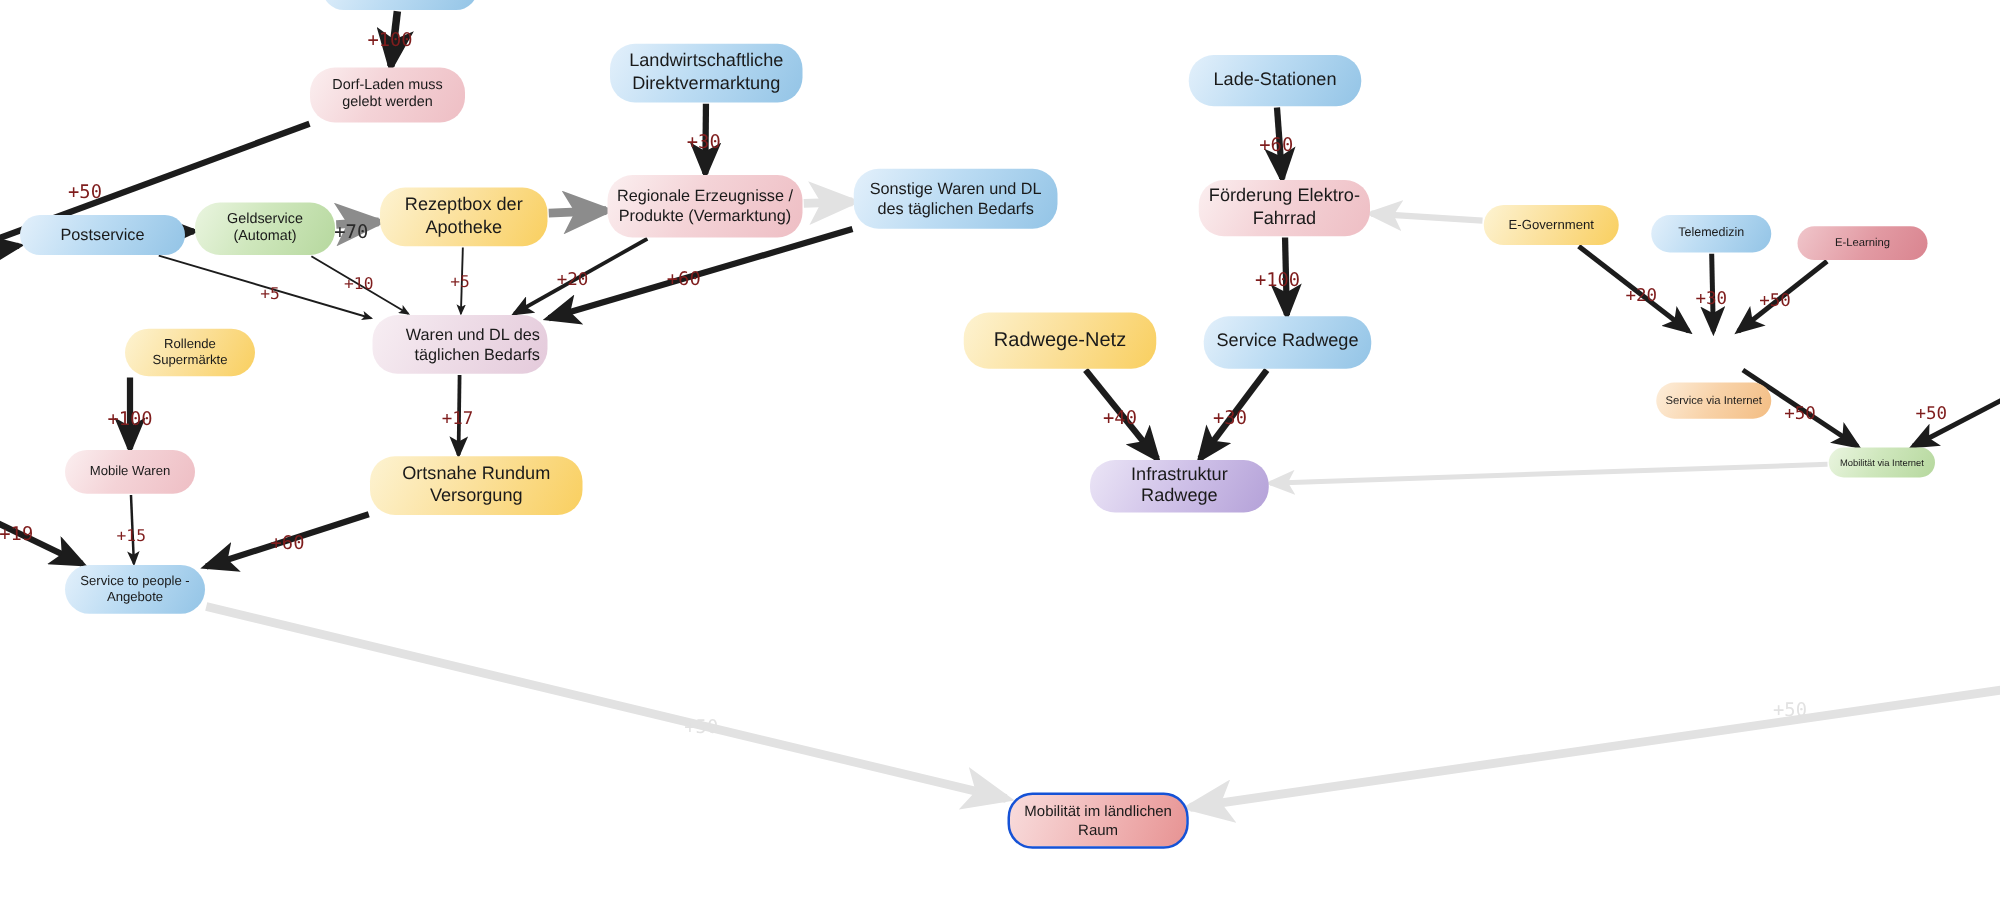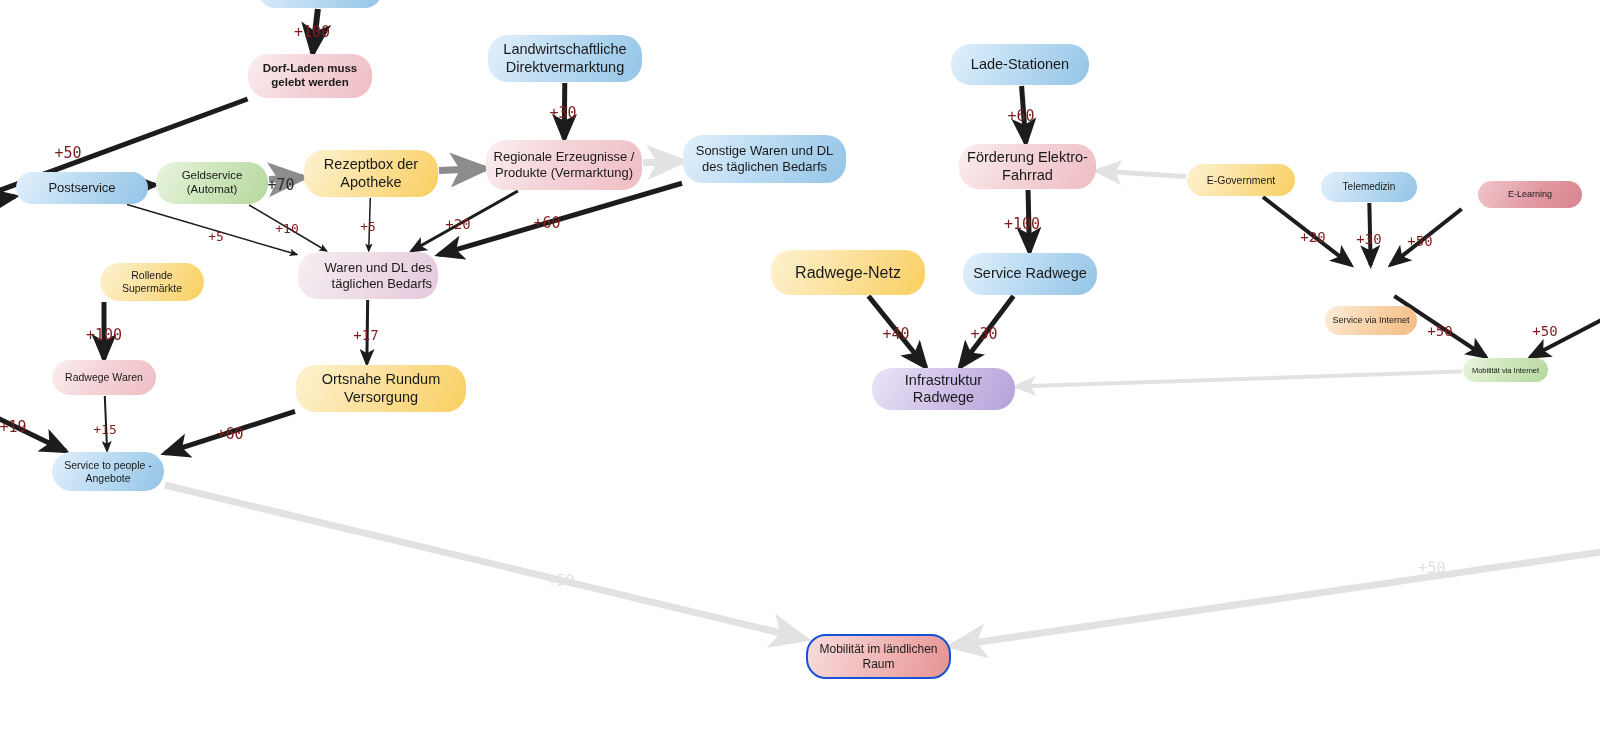--- a/index.html
+++ b/index.html
@@ -114,21 +114,21 @@
       <line x1="1461.6220930232557" y1="209" x2="1390.6453488372092" y2="265" stroke="#1c1c1c" stroke-width="4" stroke-linecap="butt" marker-end="url(#ah-dark-4)"></line>
       <line x1="1394.2932960893854" y1="296" x2="1485.963687150838" y2="357" stroke="#1c1c1c" stroke-width="4" stroke-linecap="butt" marker-end="url(#ah-dark-4)"></line>
       <line x1="1619" y1="310.92936802973975" x2="1530.4785714285715" y2="357" stroke="#1c1c1c" stroke-width="4" stroke-linecap="butt" marker-end="url(#ah-dark-4)"></line>
       <line x1="1462" y1="371.470640569395" x2="1016" y2="386.54893238434164" stroke="#e2e2e2" stroke-width="4" stroke-linecap="butt" marker-end="url(#ah-light-4)"></line>
       <line x1="165" y1="485.1859182349124" x2="805" y2="638.8523685918235" stroke="#e2e2e2" stroke-width="7" stroke-linecap="butt" marker-end="url(#ah-light-7)"></line>
       <line x1="1629" y1="548.0349967595592" x2="952" y2="645.8775113415425" stroke="#e2e2e2" stroke-width="7" stroke-linecap="butt" marker-end="url(#ah-light-7)"></line>
     </svg>
 <div class="node" style="left: 258px; top: -26px; width: 124px; height: 34px; background: linear-gradient(120deg, rgb(227, 240, 251) 0%, rgb(188, 220, 243) 45%, rgb(147, 196, 230) 100%); font-size: 12px;">
       <span></span>
     </div>
-    <div class="node" style="left: 248px; top: 54px; width: 124px; height: 44px; background: linear-gradient(120deg, rgb(251, 239, 240) 0%, rgb(244, 211, 215) 45%, rgb(238, 190, 196) 100%); font-size: 11.5px; font-weight: bold;">
+    <div class="node" style="left: 248px; top: 54px; width: 124px; height: 44px; background: linear-gradient(120deg, rgb(251, 239, 240) 0%, rgb(244, 211, 215) 45%, rgb(238, 190, 196) 100%); font-size: 11.5px;">
       <span>Dorf-Laden muss gelebt werden</span>
     </div>
     <div class="node" style="left: 488px; top: 35px; width: 154px; height: 47px; background: linear-gradient(120deg, rgb(227, 240, 251) 0%, rgb(188, 220, 243) 45%, rgb(147, 196, 230) 100%); font-size: 14.5px;">
       <span>Landwirtschaftliche Direktvermarktung</span>
     </div>
     <div class="node" style="left: 16px; top: 172px; width: 132px; height: 32px; background: linear-gradient(120deg, rgb(227, 240, 251) 0%, rgb(188, 220, 243) 45%, rgb(147, 196, 230) 100%); font-size: 13px;">
       <span>Postservice</span>
     </div>
     <div class="node" style="left: 156px; top: 162px; width: 112px; height: 42px; background: linear-gradient(120deg, rgb(234, 245, 224) 0%, rgb(207, 231, 189) 45%, rgb(182, 216, 158) 100%); font-size: 11.5px;">
       <span>Geldservice (Automat)</span>
@@ -142,21 +142,21 @@
     <div class="node" style="left: 683px; top: 135px; width: 163px; height: 48px; background: linear-gradient(120deg, rgb(227, 240, 251) 0%, rgb(188, 220, 243) 45%, rgb(147, 196, 230) 100%); font-size: 13px;">
       <span>Sonstige Waren und DL des täglichen Bedarfs</span>
     </div>
     <div class="node" style="left: 298px; top: 252px; width: 140px; height: 47px; background: linear-gradient(120deg, rgb(247, 238, 243) 0%, rgb(237, 219, 230) 50%, rgb(228, 202, 219) 100%); font-size: 13px; text-align: right;">
       <span>Waren und DL des täglichen Bedarfs</span>
     </div>
     <div class="node" style="left: 52px; top: 263px; width: 104px; height: 38px; background: linear-gradient(120deg, rgb(253, 243, 210) 0%, rgb(251, 224, 154) 50%, rgb(249, 207, 95) 100%); font-size: 10.5px; margin-left: 48px;">
       <span>Rollende Supermärkte</span>
     </div>
     <div class="node" style="left: 52px; top: 360px; width: 104px; height: 35px; background: linear-gradient(120deg, rgb(251, 239, 240) 0%, rgb(244, 211, 215) 45%, rgb(238, 190, 196) 100%); font-size: 10.5px;">
-      <span>Radwege Waren</span>
+      <span>Mobile Waren</span>
     </div>
     <div class="node" style="left: 296px; top: 365px; width: 170px; height: 47px; background: linear-gradient(120deg, rgb(253, 243, 210) 0%, rgb(251, 224, 154) 50%, rgb(249, 207, 95) 100%); font-size: 14.5px;">
       <span>Ortsnahe Rundum Versorgung</span>
     </div>
     <div class="node" style="left: 52px; top: 452px; width: 112px; height: 39px; background: linear-gradient(120deg, rgb(227, 240, 251) 0%, rgb(188, 220, 243) 45%, rgb(147, 196, 230) 100%); font-size: 10.5px;">
       <span>Service to people - Angebote</span>
     </div>
     <div class="node" style="left: 951px; top: 44px; width: 138px; height: 41px; background: linear-gradient(120deg, rgb(227, 240, 251) 0%, rgb(188, 220, 243) 45%, rgb(147, 196, 230) 100%); font-size: 14.5px;">
       <span>Lade-Stationen</span>
     </div>
@@ -171,21 +171,21 @@
     </div>
     <div class="node" style="left: 872px; top: 368px; width: 143px; height: 42px; background: linear-gradient(120deg, rgb(235, 229, 246) 0%, rgb(207, 193, 232) 50%, rgb(180, 161, 216) 100%); font-size: 14.5px;">
       <span>Infrastruktur Radwege</span>
     </div>
     <div class="node" style="left: 1187px; top: 164px; width: 108px; height: 32px; background: linear-gradient(120deg, rgb(253, 243, 210) 0%, rgb(251, 224, 154) 50%, rgb(249, 207, 95) 100%); font-size: 10.5px;">
       <span>E-Government</span>
     </div>
     <div class="node" style="left: 1321px; top: 172px; width: 96px; height: 30px; background: linear-gradient(120deg, rgb(227, 240, 251) 0%, rgb(188, 220, 243) 45%, rgb(147, 196, 230) 100%); font-size: 10px;">
       <span>Telemedizin</span>
     </div>
-    <div class="node" style="left: 1438px; top: 181px; width: 104px; height: 27px; background: linear-gradient(120deg, rgb(240, 198, 203) 0%, rgb(226, 154, 163) 55%, rgb(217, 132, 143) 100%); font-size: 9px; margin-left: 40px;">
+    <div class="node" style="left: 1438px; top: 181px; width: 104px; height: 27px; background: linear-gradient(120deg, rgb(240, 198, 203) 0%, rgb(226, 154, 163) 55%, rgb(217, 132, 143) 100%); font-size: 9px;">
       <span>E-Learning</span>
     </div>
     <div class="node" style="left: 1325px; top: 266px; width: 92px; height: 29px; background: linear-gradient(120deg, rgb(253, 238, 219) 0%, rgb(248, 210, 168) 50%, rgb(243, 189, 131) 100%); font-size: 9px; margin-top: 40px;">
       <span>Service via Internet</span>
     </div>
     <div class="node" style="left: 1463px; top: 358px; width: 85px; height: 24px; background: linear-gradient(120deg, rgb(234, 245, 224) 0%, rgb(207, 231, 189) 45%, rgb(182, 216, 158) 100%); font-size: 7.5px;">
       <span>Mobilität via Internet</span>
     </div>
     <div class="node" style="left: 806px; top: 634px; width: 145px; height: 45px; background: linear-gradient(110deg, rgb(248, 220, 220) 0%, rgb(240, 180, 180) 55%, rgb(231, 147, 147) 100%); font-size: 12px; border: 2.5px solid rgb(21, 82, 214);">
       <span>Mobilität im ländlichen Raum</span>

